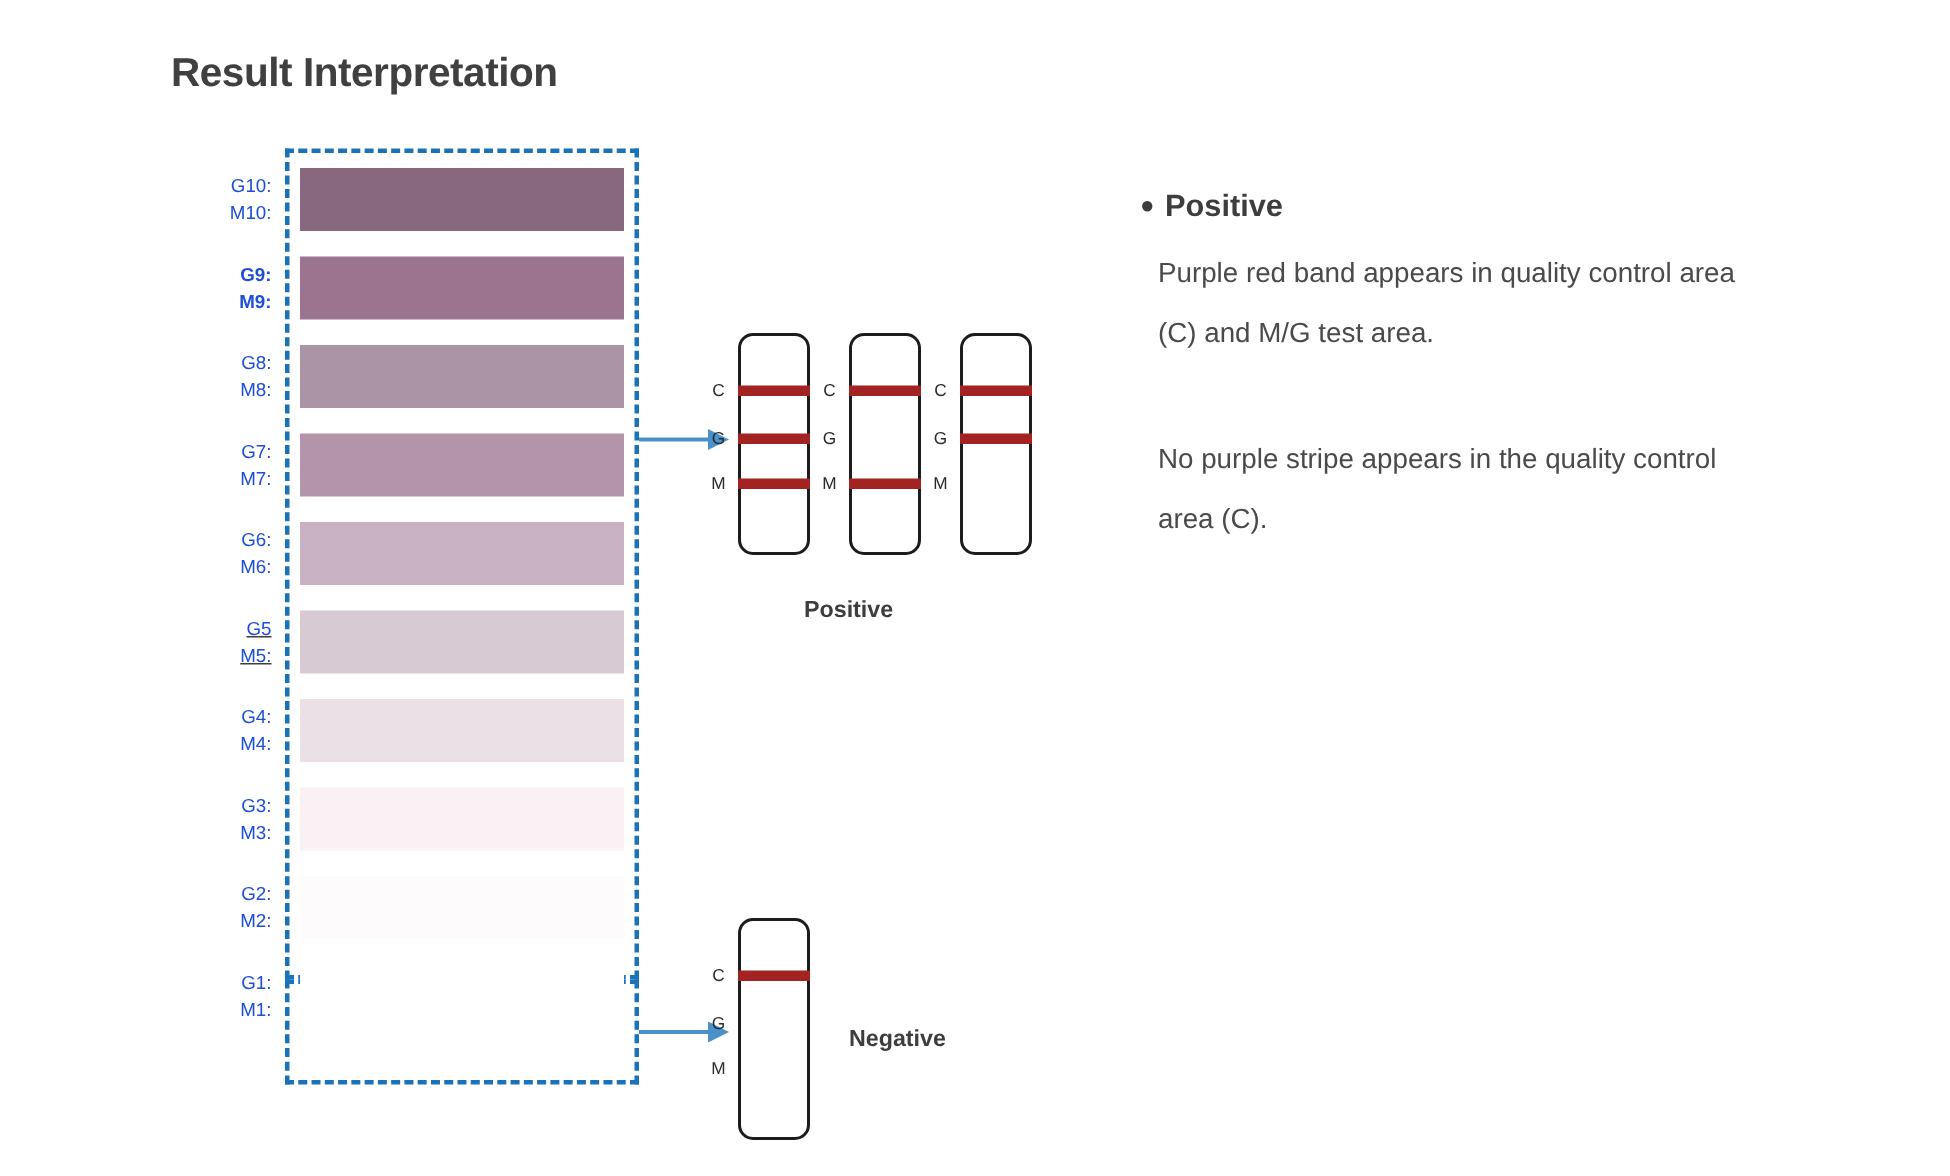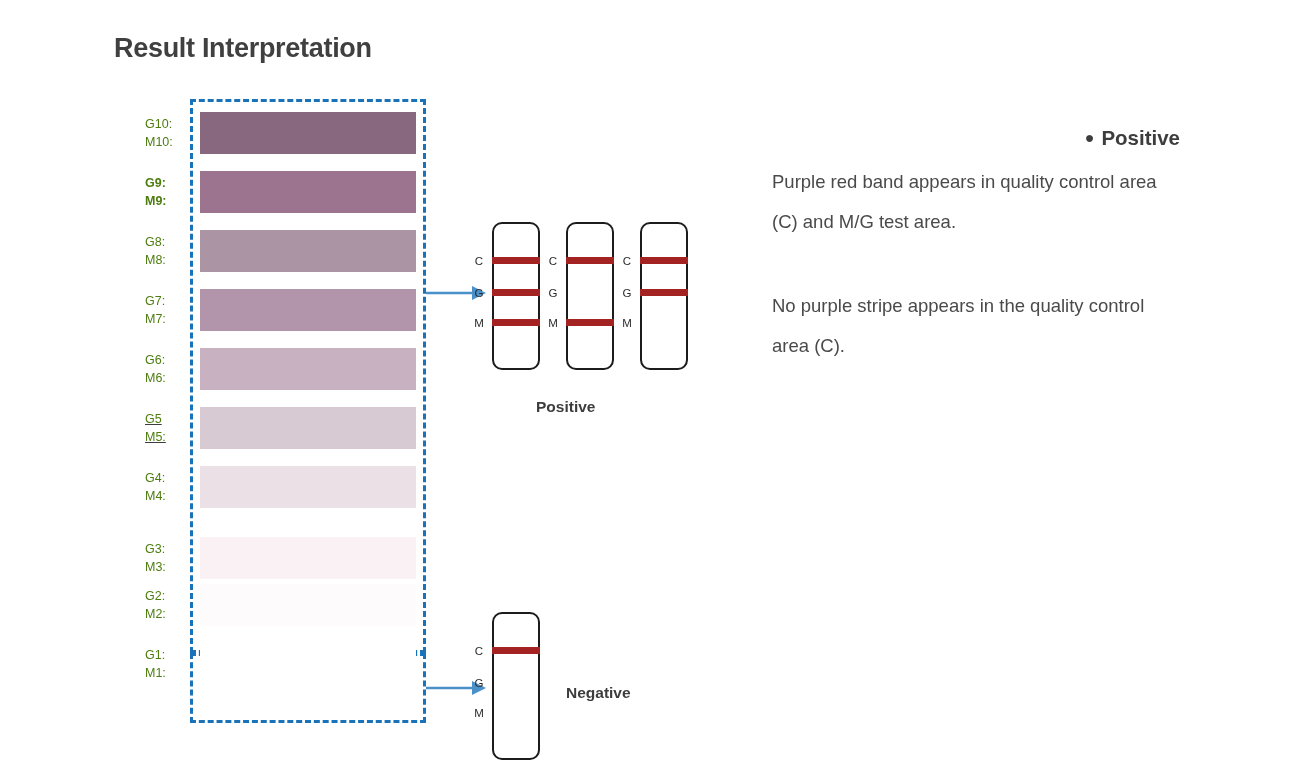--- a/index.html
+++ b/index.html
@@ -58,24 +58,24 @@
     left: 0;
     width: 320px;
     height: 59px;
     display: flex;
     align-items: center;
   }
 
   .row-labels {
     width: 76px;
     padding-right: 9px;
-    text-align: left;
+    text-align: right;
     font-size: 12.5px;
     line-height: 18px;
-    color: #4d7c0f;
+    color: #1d4ed8;
     padding-left: 31px;
   }
   .row-labels span { display: block; white-space: nowrap; }
 
   .row-swatch {
     width: 216px;
     height: 42px;
     margin-left: 10px;
   }
 
@@ -148,21 +148,20 @@
     top: 126px;
     width: 420px;
   }
   .note-block { margin-bottom: 44px; }
   .note-heading {
     font-size: 20.5px;
     font-weight: bold;
     color: #3d3d3d;
     margin: 0 0 12px 0;
     white-space: nowrap;
-    text-align: right;
   }
   .note-bullet { display: inline-block; margin-right: 7px; font-size: 16px; vertical-align: 2px; }
   .note-body {
     font-size: 18.5px;
     line-height: 40px;
     color: #4a4a4a;
     margin: 12px;
     max-width: 400px;
   }
 </style>
@@ -217,21 +216,21 @@
         </div>
         <div class="row-swatch" style="background: rgb(215, 202, 210);"></div>
       </div>
       <div class="ladder-row" style="top: 358px;">
         <div class="row-labels">
           <span>G4:</span>
           <span>M4:</span>
         </div>
         <div class="row-swatch" style="background: rgb(234, 224, 229);"></div>
       </div>
-      <div class="ladder-row" style="top: 429px;">
+      <div class="ladder-row" style="top: 417px;">
         <div class="row-labels">
           <span>G3:</span>
           <span>M3:</span>
         </div>
         <div class="row-swatch" style="background: rgb(249, 241, 244);"></div>
       </div>
       <div class="ladder-row" style="top: 476px;">
         <div class="row-labels">
           <span>G2:</span>
           <span>M2:</span>

